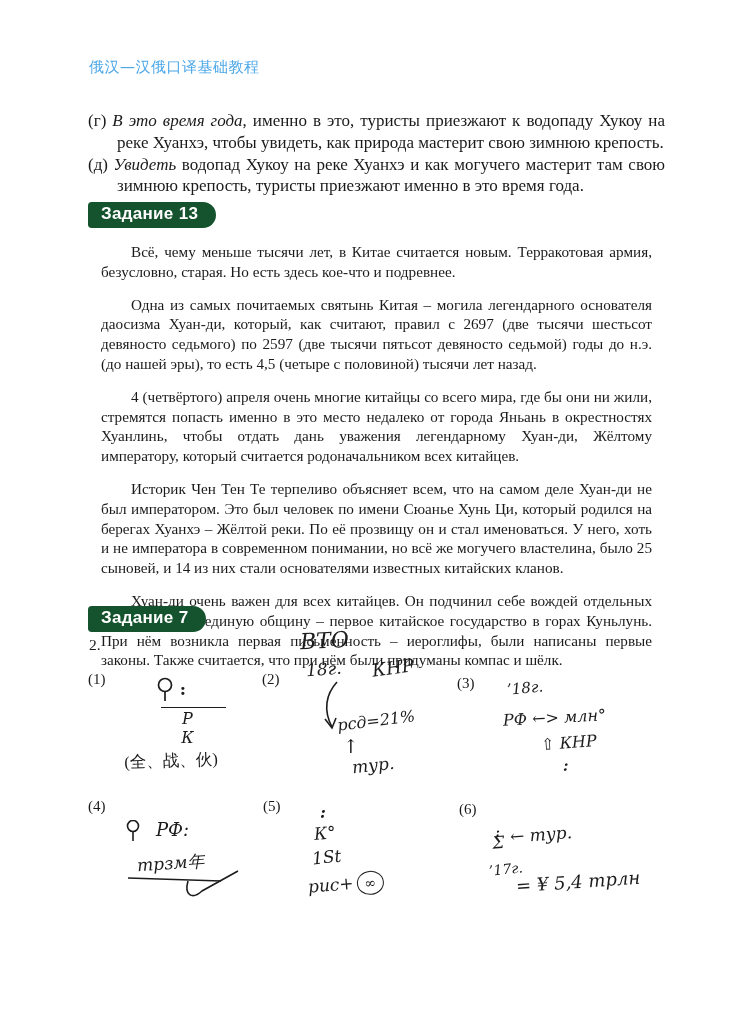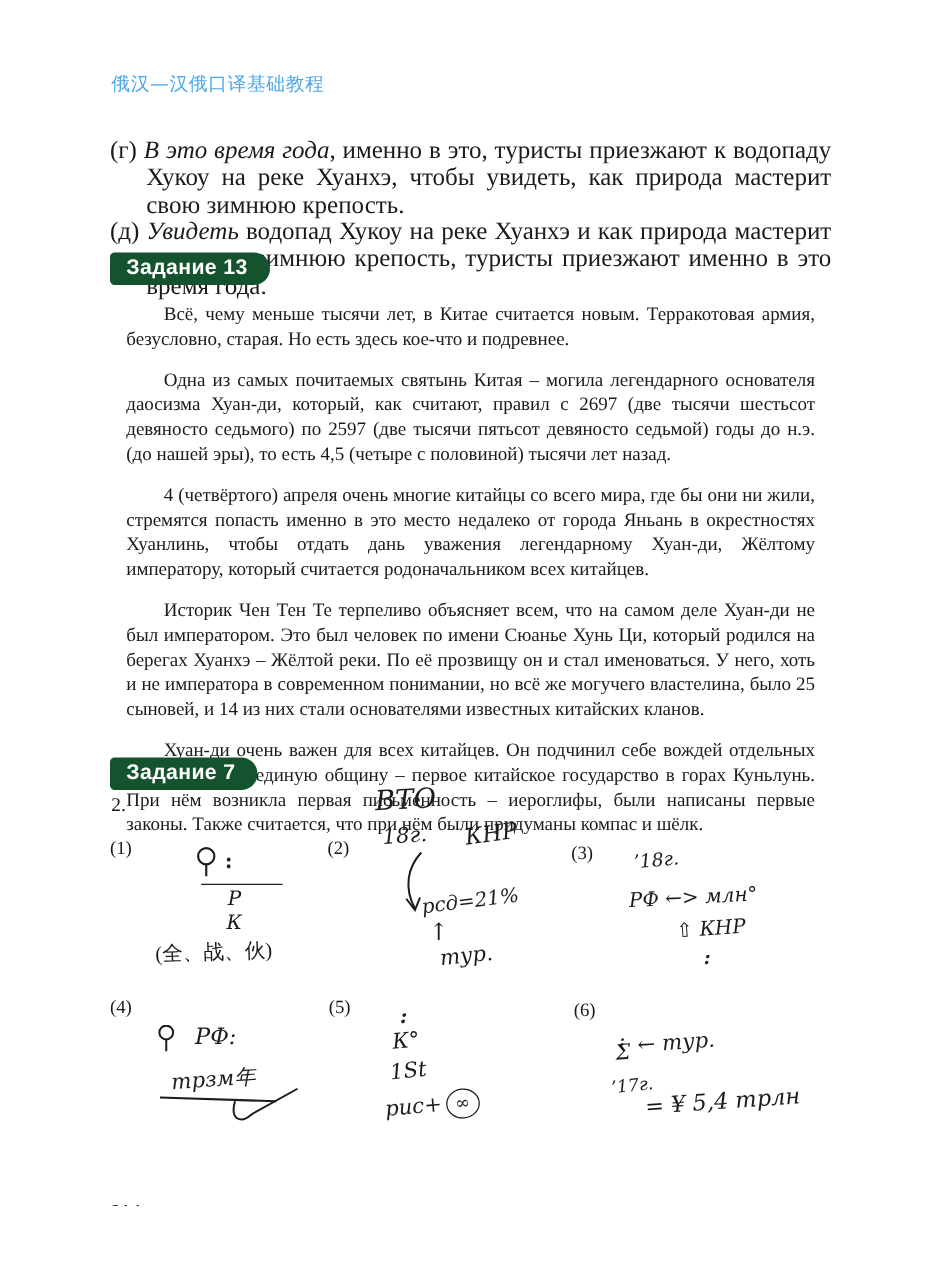--- a/index.html
+++ b/index.html
@@ -7,21 +7,21 @@
     position:relative; width:750px; height:965px; background:#ffffff;
     font-family:"Liberation Serif", serif; color:#1a1a1a; overflow:hidden;
   }
   .book-header {
     position:absolute; left:89px; top:58px;
     font-family:"DejaVu Sans","Liberation Sans",sans-serif;
     font-size:15px; color:#4ba7e8; letter-spacing:0.5px;
   }
   .list-block {
     position:absolute; left:88px; top:110px; width:577px;
-    font-size:20px; line-height:21.8px; text-align:justify;
+    font-size:17px; line-height:21.8px; text-align:justify;
   }
   .list-item { padding-left:29px; text-indent:-29px; }
   .ital { font-style:italic; }
   .badge {
     position:absolute; left:88px;
     background:#14532d; color:#ffffff;
     font-family:"Liberation Sans",sans-serif; font-weight:bold; font-size:17px;
     padding:2px 18px 4px 13px; border-radius:4px 14px 14px 4px;
     letter-spacing:0.3px;
   }
@@ -70,21 +70,21 @@
 
   <div class="book-header">俄汉—汉俄口译基础教程</div>
 
   <div class="list-block">
     <div class="list-item">
       <span>(г)</span>
       <span class="ital">В это время года</span><span>, именно в это, туристы приезжают к водопаду Хукоу на реке Хуанхэ, чтобы увидеть, как природа мастерит свою зимнюю крепость.</span>
     </div>
     <div class="list-item">
       <span>(д)</span>
-      <span class="ital">Увидеть</span><span> водопад Хукоу на реке Хуанхэ и как природа мастерит там свою зимнюю крепость, туристы приезжают именно в это время года.</span>
+      <span class="ital">Увидеть</span><span> водопад Хукоу на реке Хуанхэ и как могучего мастерит там свою зимнюю крепость, туристы приезжают именно в это время года.</span>
     </div>
   </div>
 
   <div class="badge badge-13">Задание 13</div>
 
   <div class="paras">
     <p>Всё, чему меньше тысячи лет, в Китае считается новым. Терракотовая армия, безусловно, старая. Но есть здесь кое-что и подревнее.</p>
     <p>Одна из самых почитаемых святынь Китая – могила легендарного основателя даосизма Хуан-ди, который, как считают, правил с 2697 (две тысячи шестьсот девяносто седьмого) по 2597 (две тысячи пятьсот девяносто седьмой) годы до н.э. (до нашей эры), то есть 4,5 (четыре с половиной) тысячи лет назад.</p>
     <p>4 (четвёртого) апреля очень многие китайцы со всего мира, где бы они ни жили, стремятся попасть именно в это место недалеко от города Яньань в окрестностях Хуанлинь, чтобы отдать дань уважения легендарному Хуан-ди, Жёлтому императору, который считается родоначальником всех китайцев.</p>
     <p>Историк Чен Тен Те терпеливо объясняет всем, что на самом деле Хуан-ди не был императором. Это был человек по имени Сюанье Хунь Ци, который родился на берегах Хуанхэ – Жёлтой реки. По её прозвищу он и стал именоваться. У него, хоть и не императора в современном понимании, но всё же могучего властелина, было 25 сыновей, и 14 из них стали основателями известных китайских кланов.</p>

